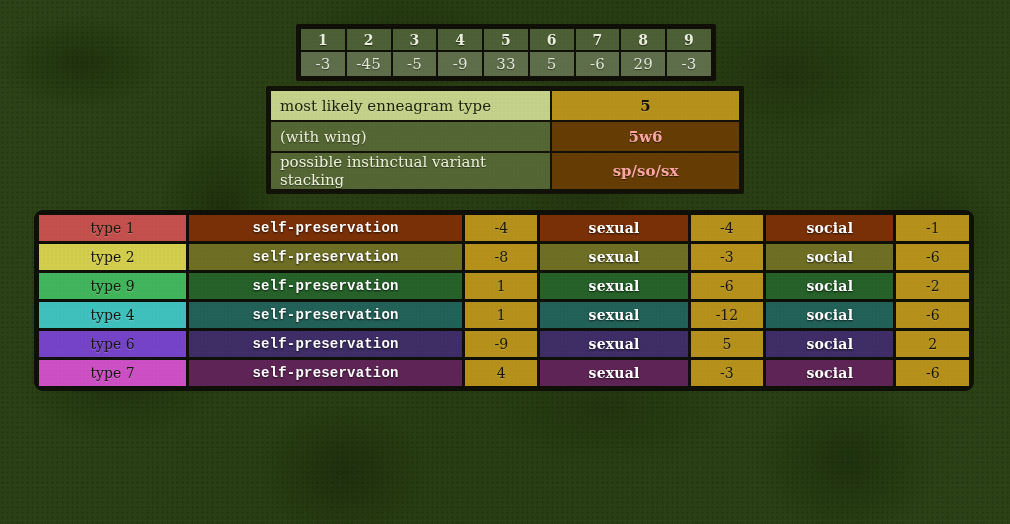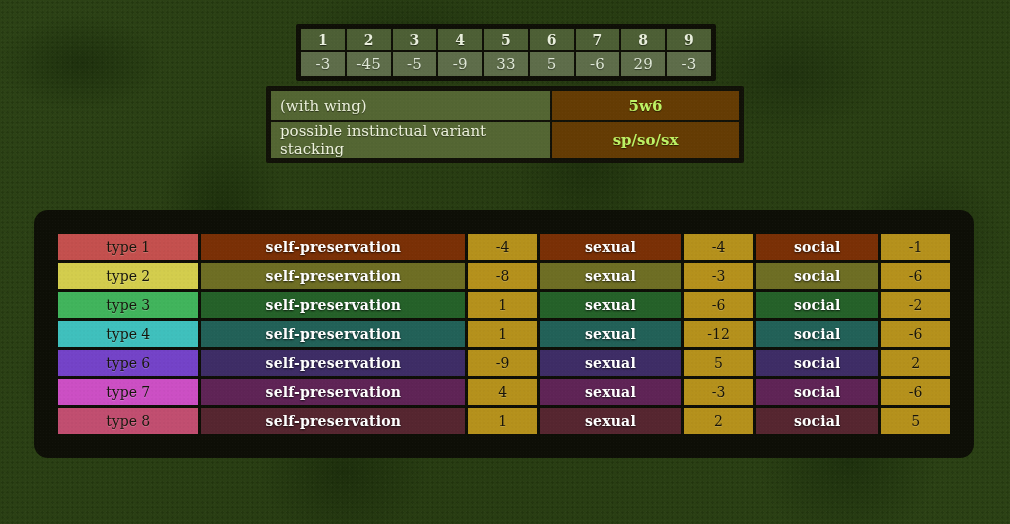--- a/index.html
+++ b/index.html
@@ -100,30 +100,30 @@
     padding-left: 9px;
     text-align: left;
   }
   #summary-table td.value {
     text-align: center;
     font-weight: bold;
   }
   .lbl-light  { background: #c3d18a; color: #1b2008; text-shadow: 0 1px 0 rgba(255,255,255,.18); }
   .lbl-olive  { background: #546633; color: #eef3dd; text-shadow: 0 1px 1px rgba(0,0,0,.5); }
   .val-gold   { background: #b5911c; color: #15120a; text-shadow: 0 1px 0 rgba(255,255,255,.2); }
-  .val-brown  { background: #653c04; color: #bef264; text-shadow: 0 1px 1px rgba(0,0,0,.55); }
+  .val-brown  { background: #653c04; color: #fca5a5; text-shadow: 0 1px 1px rgba(0,0,0,.55); }
 
   
   #types-table {
     left: 34px;
     top: 210px;
     width: 940px;
     background: #0e0f07;
-    padding: 21px;
-    border-radius: 14px;
+    padding: 2px;
+    border-radius: 9px;
   }
   #types-table table { border-collapse: separate; border-spacing: 3px; width: 100%; }
   #types-table td {
     height: 26px;
     font-size: 14px;
     text-align: center;
     vertical-align: middle;
     white-space: nowrap;
   }
   td.type-cell {
@@ -132,21 +132,21 @@
     font-size: 14px;
     text-shadow: 0 1px 0 rgba(255,255,255,.2);
   }
   td.inst-cell {
     font-weight: bold;
     color: #ffffff;
     text-shadow: 0 1px 2px rgba(0,0,0,.75);
     font-size: 13.5px;
     letter-spacing: .2px;
   }
-  td.inst-sp { width: 274px; }
+  td.inst-sp { width: 274px; font-family: Liberation Mono, monospace; }
   td.inst-sx { width: 148px; }
   td.inst-so { width: 128px; }
   td.num-cell {
     width: 73px;
     background: #b5911c;
     color: #17140a;
     font-size: 14px;
     text-shadow: 0 1px 0 rgba(255,255,255,.18);
   }
 
@@ -193,20 +193,24 @@
         <td>-3</td>
       </tr>
     </tbody>
   </table>
 </div>
 
 <div class="layer" id="summary-table">
   <table>
     <tbody>
       <tr>
+        <td class="label lbl-light">most likely enneagram type</td>
+        <td class="value val-gold">5</td>
+      </tr>
+      <tr>
         <td class="label lbl-olive">(with wing)</td>
         <td class="value val-brown">5w6</td>
       </tr>
       <tr>
         <td class="label lbl-olive">possible instinctual variant stacking</td>
         <td class="value val-brown">sp/so/sx</td>
       </tr>
     </tbody>
   </table>
 </div>
@@ -226,21 +230,21 @@
         <tr>
           <td class="type-cell" style="background: rgb(211, 205, 77);">type 2</td>
           <td class="inst-cell inst-sp" style="background: rgb(110, 110, 36);">self-preservation</td>
           <td class="num-cell">-8</td>
           <td class="inst-cell inst-sx" style="background: rgb(110, 110, 36);">sexual</td>
           <td class="num-cell">-3</td>
           <td class="inst-cell inst-so" style="background: rgb(110, 110, 36);">social</td>
           <td class="num-cell">-6</td>
         </tr>
         <tr>
-          <td class="type-cell" style="background: rgb(65, 180, 92);">type 3</td>
+          <td class="type-cell" style="background: rgb(65, 180, 92);">type 9</td>
           <td class="inst-cell inst-sp" style="background: rgb(37, 97, 41);">self-preservation</td>
           <td class="num-cell">1</td>
           <td class="inst-cell inst-sx" style="background: rgb(37, 97, 41);">sexual</td>
           <td class="num-cell">-6</td>
           <td class="inst-cell inst-so" style="background: rgb(37, 97, 41);">social</td>
           <td class="num-cell">-2</td>
         </tr>
         <tr>
           <td class="type-cell" style="background: rgb(63, 192, 189); margin-top: 47px;">type 4</td>
           <td class="inst-cell inst-sp" style="background: rgb(34, 97, 88);">self-preservation</td>
@@ -261,26 +265,17 @@
         </tr>
         <tr>
           <td class="type-cell" style="background: rgb(204, 79, 196);">type 7</td>
           <td class="inst-cell inst-sp" style="background: rgb(95, 36, 86);">self-preservation</td>
           <td class="num-cell">4</td>
           <td class="inst-cell inst-sx" style="background: rgb(95, 36, 86);">sexual</td>
           <td class="num-cell">-3</td>
           <td class="inst-cell inst-so" style="background: rgb(95, 36, 86);">social</td>
           <td class="num-cell">-6</td>
         </tr>
-        <tr>
-          <td class="type-cell" style="background: rgb(193, 78, 112);">type 8</td>
-          <td class="inst-cell inst-sp" style="background: rgb(86, 38, 48);">self-preservation</td>
-          <td class="num-cell">1</td>
-          <td class="inst-cell inst-sx" style="background: rgb(86, 38, 48);">sexual</td>
-          <td class="num-cell">2</td>
-          <td class="inst-cell inst-so" style="background: rgb(86, 38, 48);">social</td>
-          <td class="num-cell">5</td>
-        </tr>
       </tbody>
   </table>
 </div>
 
 <div id="grain"></div>
 
 </body></html>

